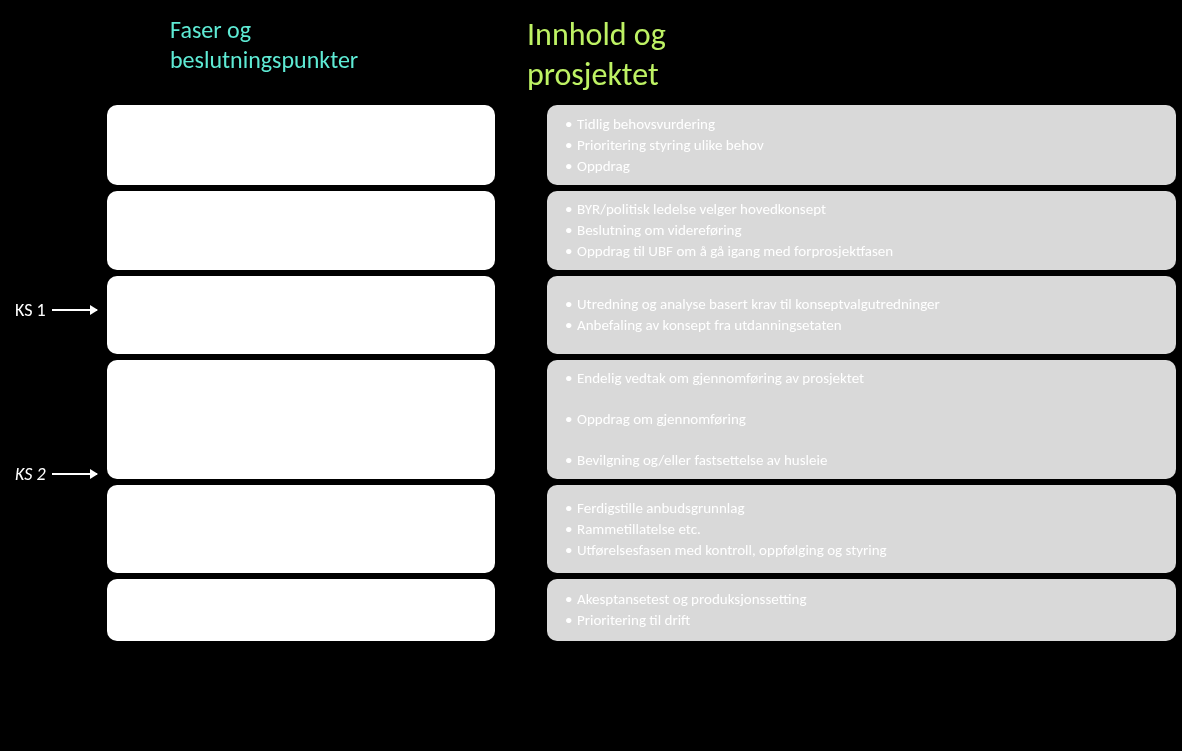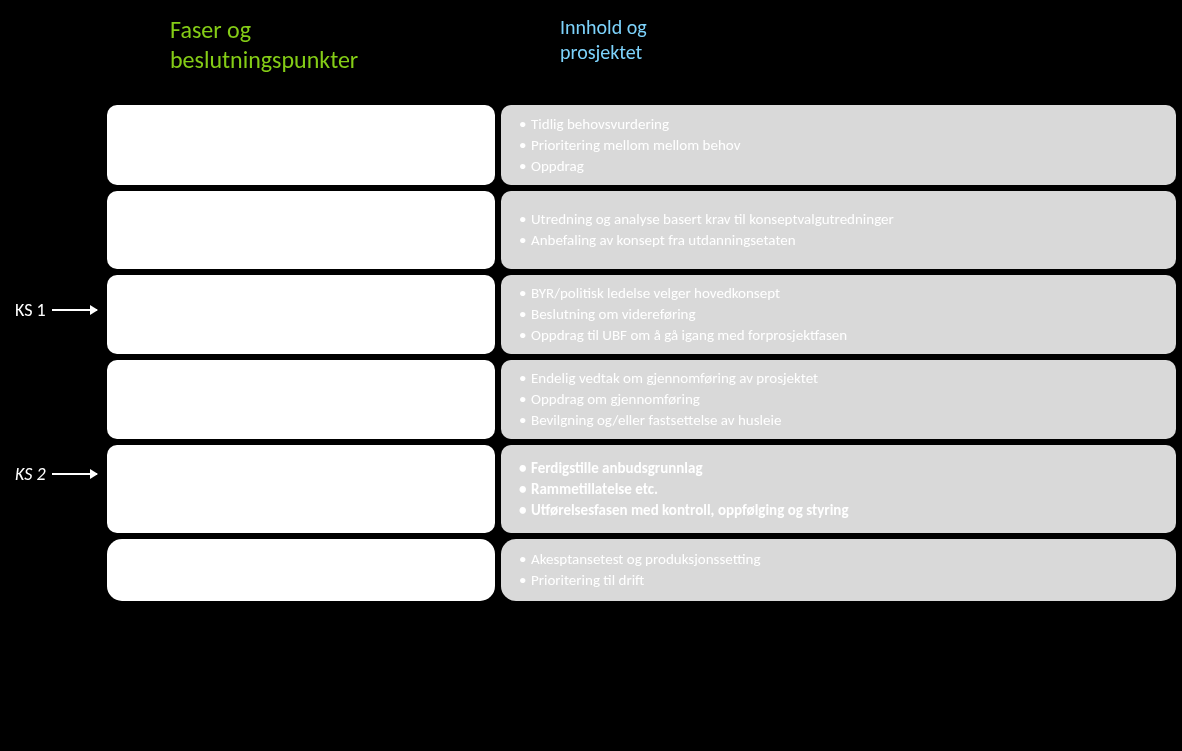--- a/index.html
+++ b/index.html
@@ -20,28 +20,28 @@
       top: 15px;
       left: 0;
       width: 100%;
       display: flex;
     }
     .header-left {
       position: absolute;
       left: 170px;
       font-size: 24px;
       line-height: 1.25;
-      color: #84cc16;
+      color: #5eead4;
     }
     .header-right {
       position: absolute;
-      left: 560px;
-      font-size: 20px;
+      left: 527px;
+      font-size: 32px;
       line-height: 1.25;
-      color: #7dd3fc;
+      color: #bef264;
     }
     .container {
       position: absolute;
       top: 105px;
       left: 107px;
       right: 6px;
     }
     .row {
       display: flex;
       margin-bottom: 6px;
@@ -56,20 +56,21 @@
     }
     .content-block {
       flex: 1;
       background: #d9d9d9;
       border-radius: 10px;
       padding: 8px 14px 8px 30px;
       min-height: 80px;
       display: flex;
       flex-direction: column;
       justify-content: center;
+      margin-left: 46px;
     }
     .content-item {
       color: #fff;
       font-size: 15px;
       line-height: 1.4;
       position: relative;
     }
     .content-item::before {
       content: "•";
       position: absolute;
@@ -97,23 +98,23 @@
       top: -4px;
       width: 0;
       height: 0;
       border-left: 8px solid #fff;
       border-top: 5px solid transparent;
       border-bottom: 5px solid transparent;
     }
     .r3 .phase-block, .r3 .content-block { min-height: 78px; }
     .r2 .phase-block, .r2 .content-block { min-height: 78px; }
     .r4 .phase-block, .r4 .content-block { min-height: 88px; }
-    .r5 .phase-block, .r5 .content-block { min-height: 78px; }
-    .r6 .phase-block, .r6 .content-block { min-height: 88px; font-weight: bold; }
-    .r7 .phase-block, .r7 .content-block { min-height: 62px; border-radius: 15px; }
+    .r5 .phase-block, .r5 .content-block { min-height: 78px; gap: 20px; }
+    .r6 .phase-block, .r6 .content-block { min-height: 88px; }
+    .r7 .phase-block, .r7 .content-block { min-height: 62px; }
   </style>
 </head>
 <body>
 
 <div class="headers">
   <div class="header-left">
     <span>Faser og</span><br>
     <span>beslutningspunkter</span>
   </div>
   <div class="header-right">
@@ -131,39 +132,39 @@
   <span>KS 2</span>
   <span class="arrow"></span>
 </div>
 
 <div class="container">
 
   <div class="row r1">
     <div class="phase-block"></div>
     <div class="content-block">
       <div class="content-item">Tidlig behovsvurdering</div>
-      <div class="content-item">Prioritering mellom mellom behov</div>
+      <div class="content-item">Prioritering styring ulike behov</div>
       <div class="content-item">Oppdrag</div>
-    </div>
-  </div>
-
-  <div class="row r2">
-    <div class="phase-block"></div>
-    <div class="content-block">
-      <div class="content-item">Utredning og analyse basert krav til konseptvalgutredninger</div>
-      <div class="content-item">Anbefaling av konsept fra utdanningsetaten</div>
     </div>
   </div>
 
   <div class="row r3">
     <div class="phase-block"></div>
     <div class="content-block">
       <div class="content-item">BYR/politisk ledelse velger hovedkonsept</div>
       <div class="content-item">Beslutning om videreføring</div>
       <div class="content-item">Oppdrag til UBF om å gå igang med forprosjektfasen</div>
+    </div>
+  </div>
+
+  <div class="row r2">
+    <div class="phase-block"></div>
+    <div class="content-block">
+      <div class="content-item">Utredning og analyse basert krav til konseptvalgutredninger</div>
+      <div class="content-item">Anbefaling av konsept fra utdanningsetaten</div>
     </div>
   </div>
 
 
   <div class="row r5">
     <div class="phase-block"></div>
     <div class="content-block">
       <div class="content-item">Endelig vedtak om gjennomføring av prosjektet</div>
       <div class="content-item">Oppdrag om gjennomføring</div>
       <div class="content-item">Bevilgning og/eller fastsettelse av husleie</div>

